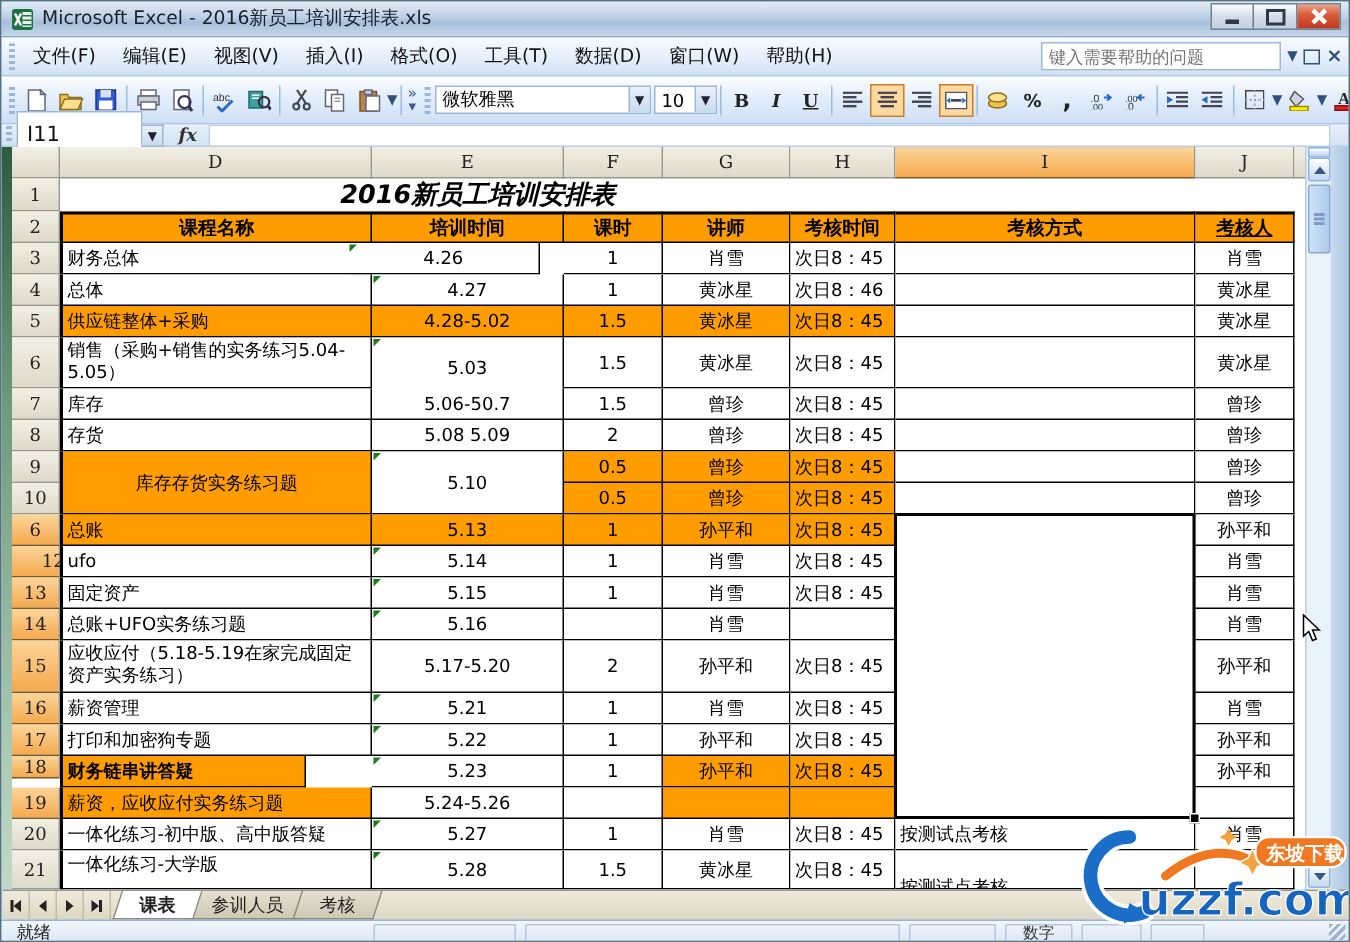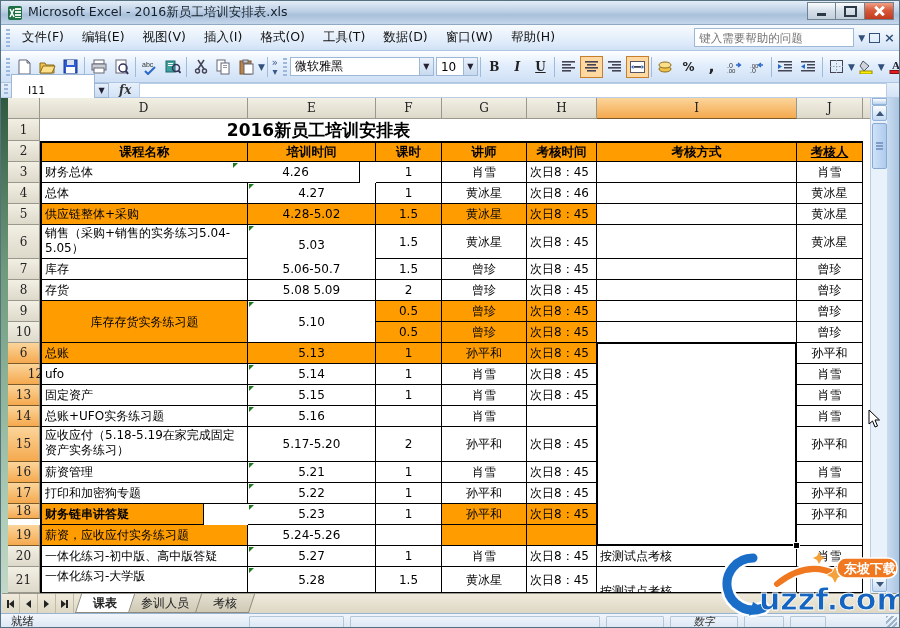--- a/index.html
+++ b/index.html
@@ -49,21 +49,21 @@
   .dd-arrow{margin-left:auto;width:13px;height:100%;background:linear-gradient(#e9f1fb,#c8daf0);
       display:flex;align-items:center;justify-content:center;font-size:8px;color:#223;border-left:1px solid #9db8d6;}
   .bld{font-weight:bold;font-family:"DejaVu Serif",serif;}
   .ita{font-style:italic;font-family:"DejaVu Serif",serif;font-weight:bold;}
   .und{text-decoration:underline;font-family:"DejaVu Serif",serif;font-weight:bold;}
   .alico{display:block;}
   
   .formulabar{position:absolute;left:0;top:82px;width:100%;height:15px;background:linear-gradient(#e7f0fb,#d3e3f6);
       display:flex;align-items:center;font-size:11px;box-sizing:border-box;border-bottom:1px solid #b9cde6;}
   .name-box{width:84px;height:32px;background:#fff;border:1px solid #9db8d6;box-sizing:border-box;
-      padding-left:16px;display:flex;align-items:center;font-size:11px;color:#111;}
+      padding-left:6px;display:flex;align-items:center;font-size:14px;color:#111;}
   .name-dd{width:14px;height:15px;display:flex;align-items:center;justify-content:center;font-size:8px;color:#223;
       background:linear-gradient(#e9f1fb,#c8daf0);border:1px solid #9db8d6;border-left:none;box-sizing:border-box;}
   .fx{font-family:"DejaVu Serif",serif;font-style:italic;font-weight:bold;font-size:12px;color:#333;margin:0 8px 0 10px;}
   .formula-field{flex:1;height:15px;background:#fff;border:1px solid #b9cde6;box-sizing:border-box;margin-right:12px;}
   
   .green-edge{position:absolute;left:0;top:97px;width:7px;height:495px;z-index:3;
       background:linear-gradient(#2f5a40,#6f9a7c 35%,#a9c9b2 80%,#c2d8c8);}
   .right-edge{position:absolute;left:886px;top:97px;width:14px;height:495px;z-index:3;
       background:linear-gradient(90deg,#c9dcf0,#a5c2de);}
   .sheetwrap{position:absolute;left:7px;top:97px;width:879px;height:495px;background:#fff;overflow:hidden;z-index:1;}
@@ -393,21 +393,21 @@
         <div class="rowh sel" style="left: 0px; top: 266px; width: 32px; height: 21px; padding-left: 24px;">12</div>
         <div class="rowh sel" style="left: 0px; top: 287px; width: 32px; height: 21px;">13</div>
         <div class="rowh sel" style="left: 0px; top: 308px; width: 32px; height: 21px;">14</div>
         <div class="rowh sel" style="left: 0px; top: 329px; width: 32px; height: 35px;">15</div>
         <div class="rowh sel" style="left: 0px; top: 364px; width: 32px; height: 21px;">16</div>
         <div class="rowh sel" style="left: 0px; top: 385px; width: 32px; height: 21px;">17</div>
         <div class="rowh sel" style="left: 0px; top: 406px; width: 32px; height: 15px;">18</div>
         <div class="rowh sel" style="left: 0px; top: 427px; width: 32px; height: 21px;">19</div>
         <div class="rowh" style="left: 0px; top: 448px; width: 32px; height: 21px;">20</div>
         <div class="rowh" style="left: 0px; top: 469px; width: 32px; height: 26px;">21</div>
-        <div class="cell nb title-cell" style="left: 32px; top: 21px; width: 557px; height: 22px;">
+        <div class="cell nb title-cell" style="left: 32px; top: 21px; width: 557px; height: 22px; font-style: italic;">
           <span>2016新员工培训安排表</span>
         </div>
         <div class="cell o bt bl hdr" style="left: 32px; top: 43px; width: 208px; height: 21px;">
           <span>课程名称</span>
         </div>
         <div class="cell o bt hdr" style="left: 240px; top: 43px; width: 128px; height: 21px;">
           <span>培训时间</span>
         </div>
         <div class="cell o bt hdr" style="left: 368px; top: 43px; width: 66px; height: 21px;">
           <span>课时</span>
@@ -842,21 +842,21 @@
     <div class="tab">
         <span>考核</span>
       </div>
   </div>
 
   <div class="statusbar">
     <span class="st-ready">就绪</span>
     <div class="pane" style="margin-left:215px;width:95px;"></div>
     <div class="pane" style="width:250px;"></div>
     <div class="pane" style="width:58px;"></div>
-    <div class="pane" style="width:68px;font-style:italic;">数字</div>
+    <div class="pane" style="width:45px;">数字</div>
     <div class="pane" style="width:40px;"></div>
     <div class="pane" style="width:36px;"></div>
     <div class="st-grip"></div>
   </div>
 
   <svg class="watermark" viewBox="0 0 194 78">
     <path d="M46 14 a26 26 0 1 0 10 50" fill="none" stroke="#fff" stroke-width="14" stroke-linecap="round"></path>
     <path d="M46 14 a26 26 0 1 0 10 50" fill="none" stroke="#1b6ec8" stroke-width="9" stroke-linecap="round"></path>
     <path d="M56 64 l-14 8 4-14 z" fill="#1b6ec8"></path>
     <path d="M70 40 Q100 16 128 30" fill="none" stroke="#fff" stroke-width="10" stroke-linecap="round"></path>

